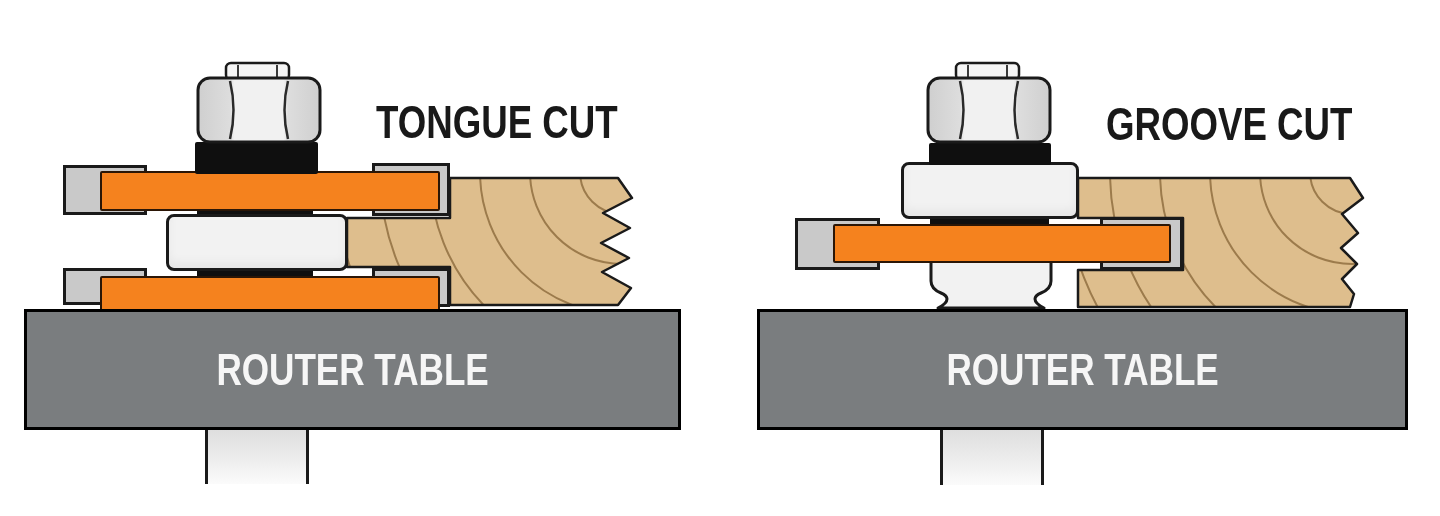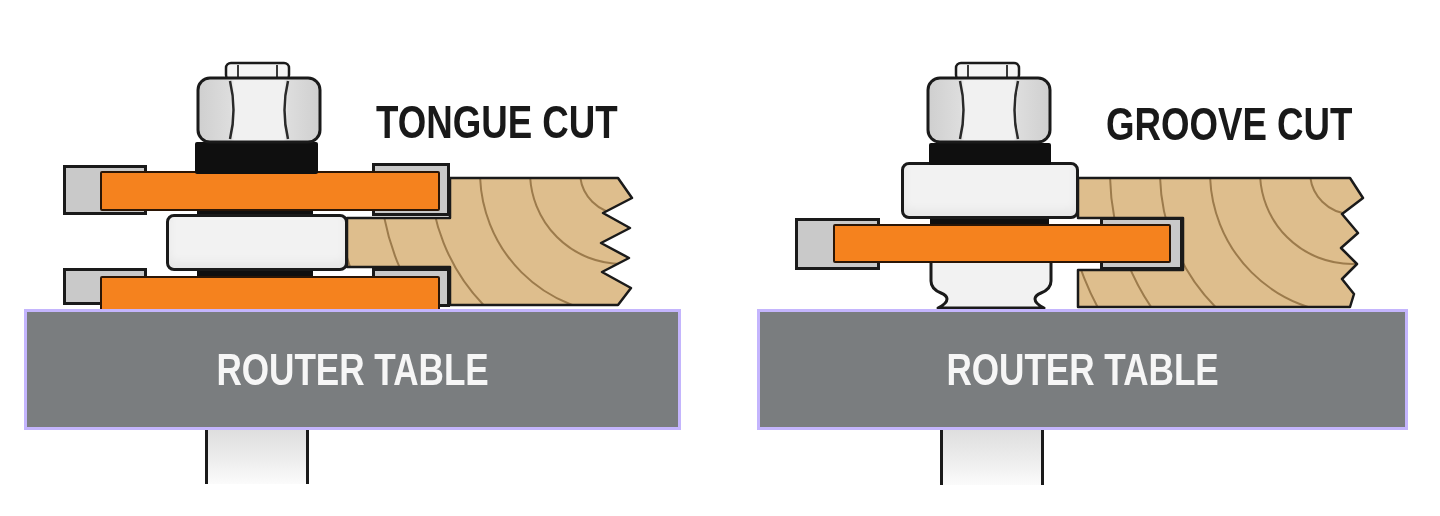--- a/index.html
+++ b/index.html
@@ -13,21 +13,21 @@
   .diagram{position:absolute;inset:0;}
   .abs{position:absolute;box-sizing:border-box;}
   .shaft{background:linear-gradient(180deg,#dedede 0%,#ededed 55%,#fbfbfb 100%);
          border-left:3px solid var(--outline);border-right:3px solid var(--outline);}
   .tip{background:var(--tip-gray);border:3px solid var(--outline);}
   .cutter{background:var(--orange);border:2px solid #2B1606;border-radius:2px;}
   .band{background:var(--black-part);}
   .spacer-black{background:var(--black-part);border-radius:2px;}
   .bearing{background:var(--steel-white);border:3px solid var(--outline);border-radius:8px;
            box-shadow:inset 0 -6px 10px rgba(0,0,0,.05);}
-  .table{background:var(--table-gray);border:3px solid #c4b5fd;display:flex;
+  .table{background:var(--table-gray);border:3px solid #000000;display:flex;
          align-items:center;justify-content:center;}
   .table-label{color:var(--label-white);font-weight:700;font-size:45px;line-height:1;
          white-space:nowrap;transform:scaleX(.78);letter-spacing:0px;}
   .diagram-title{font-weight:700;font-size:47px;line-height:1;color:var(--title-black);
          white-space:nowrap;transform:scaleX(.78);transform-origin:0 50%;}
   svg{position:absolute;overflow:visible;}
   .wood-body{fill:var(--wood);stroke:none;}
   .wood-outline{fill:none;stroke:var(--outline);stroke-width:2.5;stroke-linejoin:round;}
   .grain circle{fill:none;stroke:var(--wood-grain);stroke-width:2;}
   .nut-body{stroke:var(--outline);stroke-width:3;}

